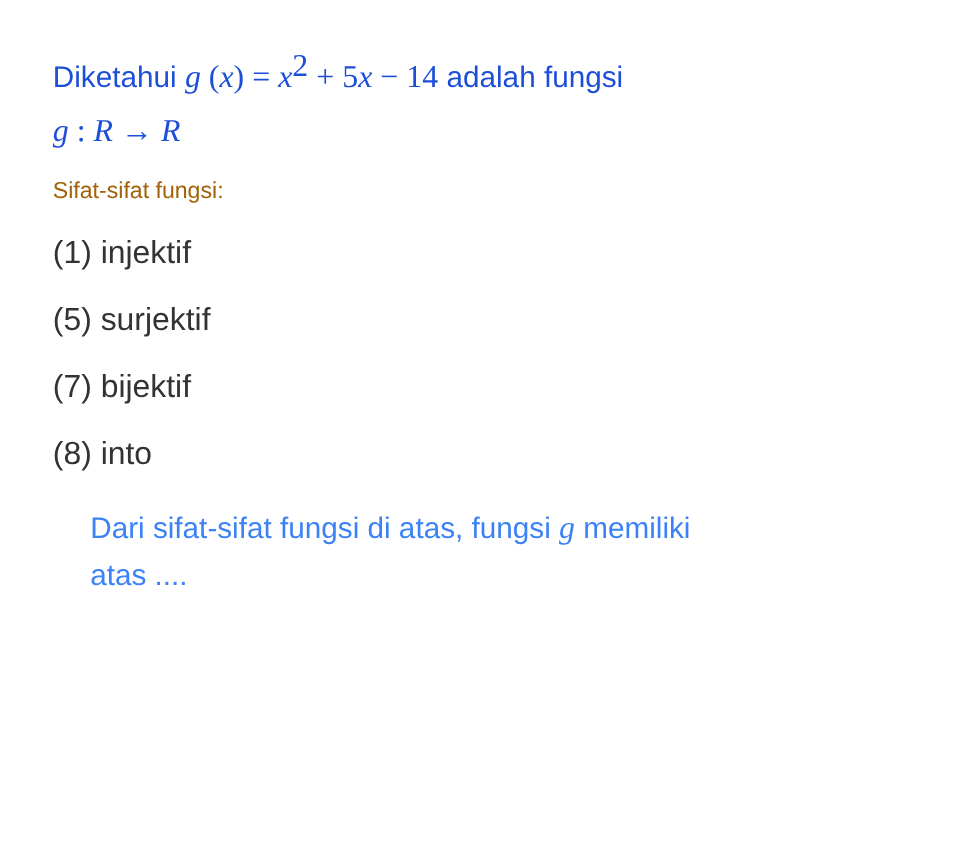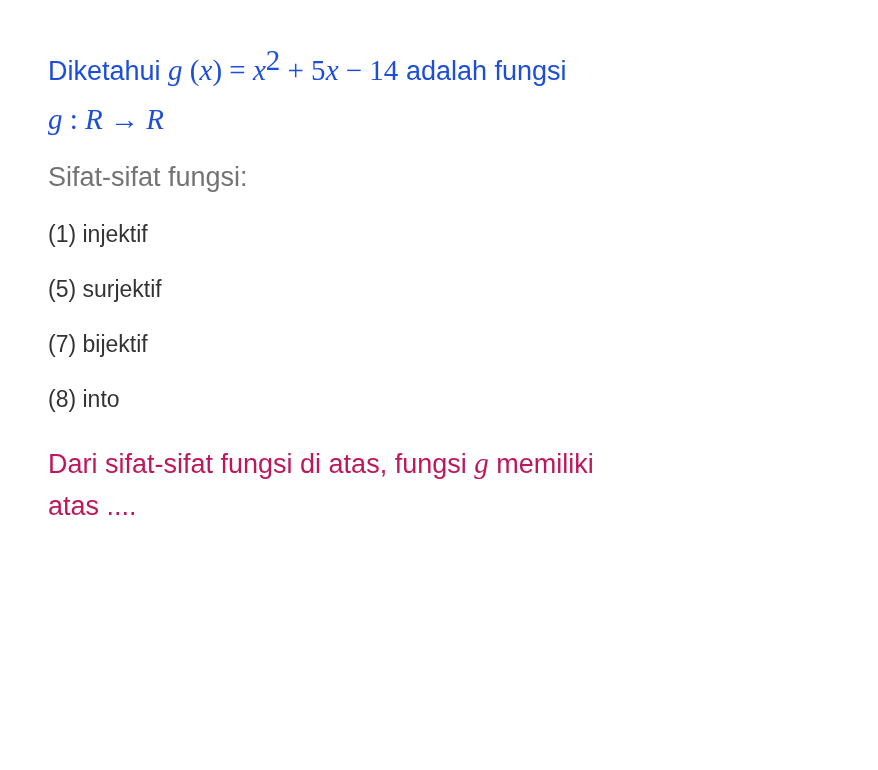--- a/index.html
+++ b/index.html
@@ -28,34 +28,35 @@
     .math-upright {
       font-style: normal;
     }
     .line1 {
       margin-bottom: 4px;
     }
     .line2 {
       margin-bottom: 20px;
     }
     .section-heading {
-      font-size: 27px;
+      font-size: 21px;
       margin-bottom: 28px;
-      color: #737373;
+      color: #a16207;
     }
     .option {
-      font-size: 23px;
+      font-size: 29px;
       margin-bottom: 28px;
       color: #333333;
     }
     .conclusion {
       font-size: 27px;
       line-height: 1.55;
       margin-top: 8px;
-      color: #be185d;
+      color: #3b82f6;
+      margin-left: 34px;
     }
     sup {
       font-size: 0.7em;
       vertical-align: super;
     }
     .arrow {
       font-style: normal;
     }
     .paren {
       font-style: normal;

